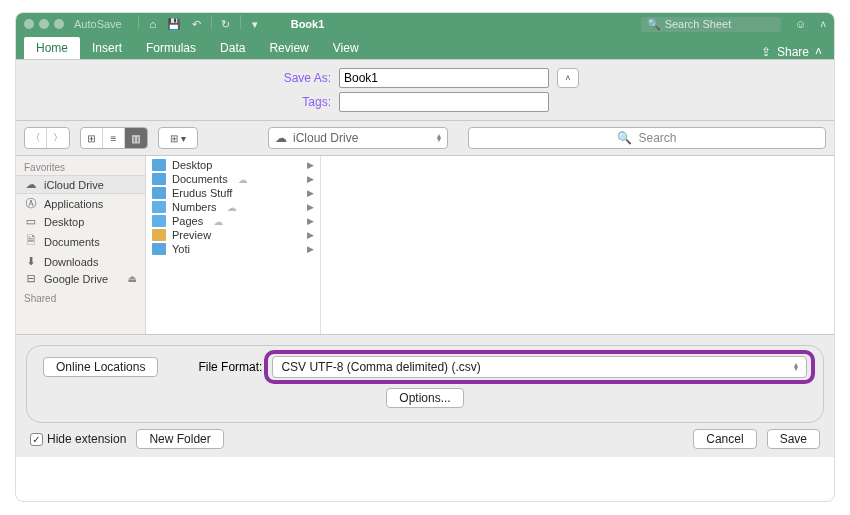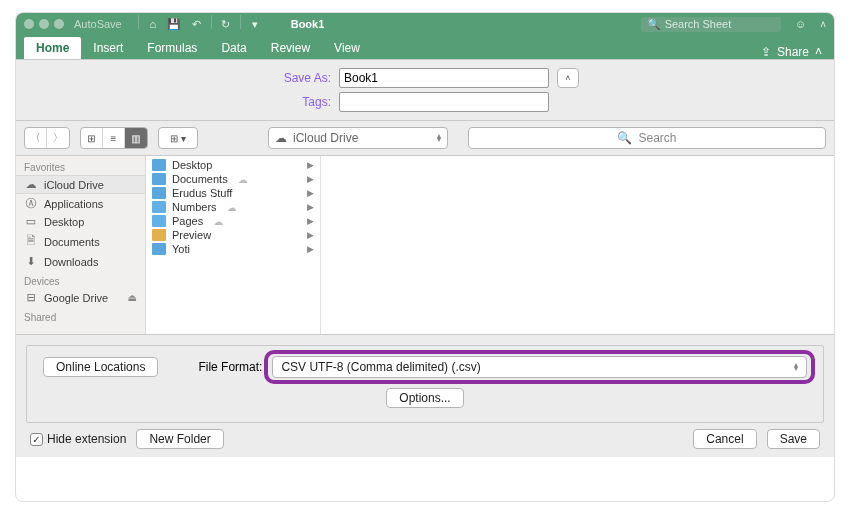--- a/index.html
+++ b/index.html
@@ -14,21 +14,21 @@
   .qat { display: flex; gap: 2px; margin-left: 8px; }
   .qat-btn { width: 20px; height: 18px; display: flex; align-items: center; justify-content: center; color: #e6f1ea; cursor: pointer; }
   .qat-sep { width: 1px; height: 14px; background: #7ab091; margin: 0 2px; }
   .doc-title { flex: 1; text-align: left; margin-left: 20px; font-weight: 600; color: #fff; }
   .searchbox { display: flex; align-items: center; background: #6aa384; border-radius: 3px; padding: 1px 6px; gap: 4px; width: 140px; color: #d7e8de; font-size: 11px; }
   .smiley { margin-left: 8px; color: #e6f1ea; }
 
   
   .ribbon { background: #569e75; height: 24px; display: flex; align-items: flex-end; padding: 0 8px; }
   .tab { padding: 4px 12px; color: #fff; font-size: 12px; cursor: pointer; }
-  .tab.active { background: #fff; color: #2a7a53; font-weight: 700; border-radius: 2px 2px 0 0; }
+  .tab.active { background: #fff; color: #2a7a53; font-weight: 400; border-radius: 2px 2px 0 0; }
   .sharebar { margin-left: auto; display: flex; align-items: center; color: #fff; font-size: 12px; gap: 6px; padding-right: 4px; }
 
   
   .dialog { background: #ececec; border-top: 1px solid #c9c9c9; }
   .saverow { display: flex; align-items: center; justify-content: center; gap: 8px; padding: 8px 0 4px; font-size: 12px; }
   .saverow label { width: 60px; text-align: right; color: #8b5cf6; }
   .txtfield { width: 210px; height: 20px; border: 1px solid #999; border-radius: 2px; padding: 0 4px; font-size: 12px; background: #fff; }
   .expand-btn { width: 22px; height: 20px; border: 1px solid #b5b5b5; border-radius: 4px; background: #fff; display: flex; align-items: center; justify-content: center; font-size: 9px; color: #555; cursor: pointer; }
 
   
@@ -52,21 +52,21 @@
 
   .col { width: 175px; border-right: 1px solid #e0e0e0; font-size: 11px; padding-top: 2px; }
   .col-row { display: flex; align-items: center; padding: 1px 6px; gap: 6px; color: #333; cursor: pointer; }
   .col-row .fic { width: 14px; height: 12px; background: #5aa7e0; border-radius: 1px; display: inline-block; }
   .col-row .fic.app { background: #62b0e8; }
   .col-row .chev { margin-left: auto; color: #888; font-size: 9px; }
   .col-row .cloud { color: #bdbdbd; font-size: 10px; margin-left: 4px; }
   .col.wide { flex: 1; border-right: none; }
 
   
-  .footer-box { margin: 10px 10px 6px; background: #ececec; border: 1px solid #c9c9c9; border-radius: 2px; padding: 10px 16px 14px; }
+  .footer-box { margin: 10px 10px 6px; background: #ececec; border: 1px solid #c9c9c9; border-radius: 15px; padding: 10px 16px 14px; }
   .footer-row { display: flex; align-items: center; gap: 10px; font-size: 12px; }
   .btn { border: 1px solid #b5b5b5; border-radius: 4px; background: #fff; padding: 2px 12px; font-size: 12px; cursor: pointer; color: #222; }
   .ff-label { margin-left: 30px; }
   .ff-wrap { position: relative; flex: 1; }
   .ff-highlight { position: absolute; inset: -6px -8px -6px -8px; border: 4px solid #8b2fa1; border-radius: 10px; pointer-events: none; }
   .ff-select { width: 100%; border: 1px solid #b5b5b5; border-radius: 4px; background: #fff; height: 22px; display: flex; align-items: center; padding: 0 8px; font-size: 12px; color: #222; cursor: pointer; }
   .opt-row { display: flex; justify-content: center; margin-top: 10px; }
 
   .bottombar { display: flex; align-items: center; padding: 0 14px 8px; gap: 10px; font-size: 12px; }
   .chk { display: flex; align-items: center; gap: 4px; color: #222; cursor: pointer; }
@@ -168,21 +168,20 @@
             <span>Desktop</span>
           </div>
         <div class="sb-item">
             <span class="sb-icon">🗎</span>
             <span>Documents</span>
           </div>
         <div class="sb-item">
             <span class="sb-icon">⬇</span>
             <span>Downloads</span>
           </div>
-        <div class="sb-section">Devices</div>
         <div class="sb-item">
             <span class="sb-icon">⊟</span>
             <span>Google Drive</span>
             <span class="eject">⏏</span>
           </div>
         <div class="sb-section">Shared</div>
       </div>
       <div class="col">
         <div class="col-row">
             <span class="fic"></span>

